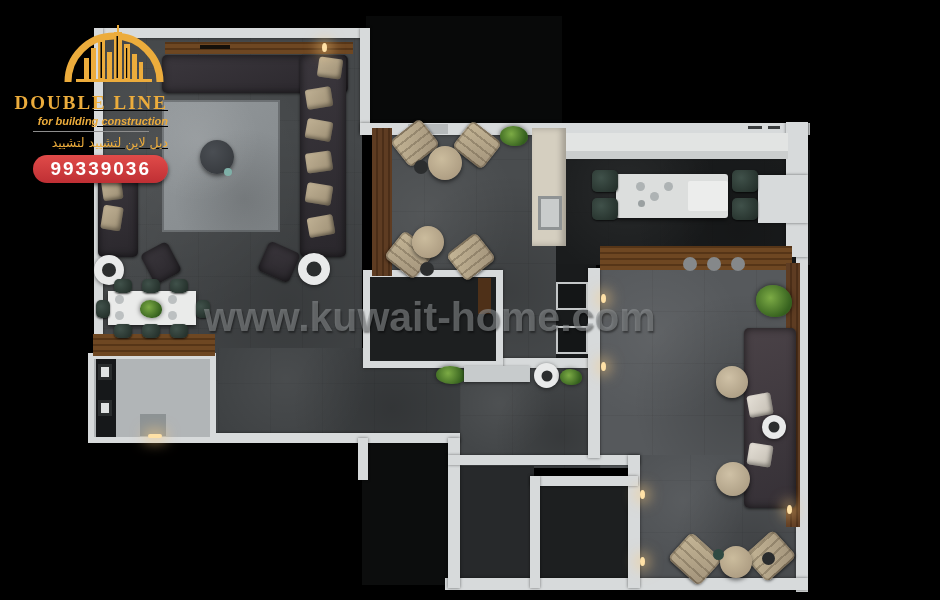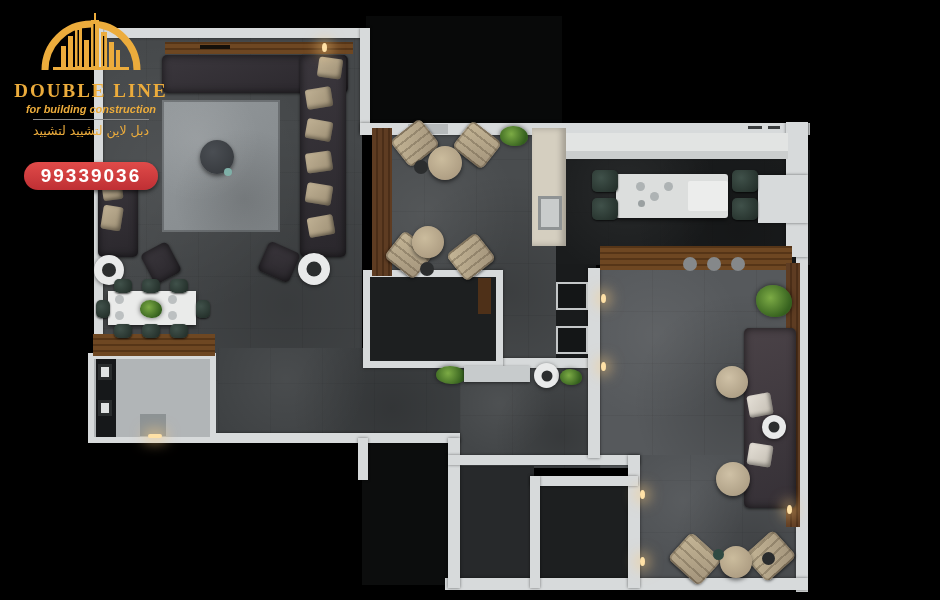--- a/index.html
+++ b/index.html
@@ -33,27 +33,27 @@
   .plant{background:radial-gradient(circle at 40% 40%,#7cab45,#35601e 72%);
       border-radius:48% 55% 45% 52%;box-shadow:0 0 5px rgba(0,0,0,.6);}
   .glow{position:absolute;width:5px;height:9px;background:#ffe1a6;border-radius:50%;
       box-shadow:0 0 13px 5px rgba(255,208,128,.5);z-index:50;}
   .wood-v{background:repeating-linear-gradient(90deg,#5e3c22 0 4px,#4b2e18 4px 6px);}
   .wood-h{background:repeating-linear-gradient(0deg,#6e4722 0 4px,#563517 4px 6px);}
   #watermark{position:absolute;left:204px;top:294px;z-index:60;
       font-size:41px;font-weight:bold;letter-spacing:0px;
       color:rgba(148,151,153,.55);text-shadow:1px 2px 2px rgba(0,0,0,.4);}
   
-  #logo{position:absolute;left:14px;top:6px;width:154px;text-align:center;z-index:70;}
+  #logo{position:absolute;left:14px;top:18px;width:154px;text-align:right;z-index:70;text-decoration:underline;}
   #logo .title{font-family:"Liberation Serif",serif;font-weight:bold;font-size:19px;
       letter-spacing:2px;color:#ecac3c;margin-top:2px;white-space:nowrap;}
   #logo .subtitle{font-style:italic;font-weight:bold;font-size:11px;color:#ecac3c;margin-top:1px;}
   #logo .divline{width:116px;height:1px;background:#8d8d8d;margin:4px auto 3px auto;}
   #logo .arabic{font-family:"DejaVu Sans",sans-serif;font-size:12.5px;color:#ecac3c;direction:rtl;}
-  #logo .pill{display:inline-block;margin-top:24px;background:linear-gradient(#e04b49,#bf2f34);
+  #logo .pill{display:inline-block;margin-top:5px;background:linear-gradient(#e04b49,#bf2f34);
       border-radius:16px;padding:3px 17px;color:#fff;font-weight:bold;font-size:19px;
       letter-spacing:2px;box-shadow:0 2px 4px rgba(0,0,0,.6);}
 </style>
 </head>
 <body>
 
 <div id="stage">
 
   <div class="floor mottle" style="left:94px;top:33px;width:268px;height:400px;background-color:#45484a;"></div>
   <div class="floor" style="left:366px;top:16px;width:196px;height:112px;background-color:#080909;"></div>
@@ -197,20 +197,21 @@
   <div class="furn circle" style="left:762px;top:552px;width:13px;height:13px;background:#2a2c2d;"></div>
   <div class="furn circle" style="left:713px;top:549px;width:11px;height:11px;background:#2f4a42;"></div>
 
   <div class="glow" style="left:601px;top:294px;"></div>
   <div class="glow" style="left:601px;top:362px;"></div>
   <div class="glow" style="left:640px;top:490px;"></div>
   <div class="glow" style="left:640px;top:557px;"></div>
   <div class="glow" style="left:787px;top:505px;"></div>
   <div class="glow" style="left:322px;top:43px;"></div>
 
+  <div id="watermark">www.kuwait-home.com</div>
 
   <div id="logo">
     <svg width="108" height="68" viewBox="0 0 108 68">
       <g fill="#ecac3c">
         <path d="M 8 64 A 46 46 0 0 1 100 64" fill="none" stroke="#ecac3c" stroke-width="7"></path>
         <rect x="16" y="61" width="76" height="3"></rect>
         <rect x="24" y="40" width="5" height="22"></rect>
         <rect x="31" y="30" width="5" height="32"></rect>
         <rect x="38" y="20" width="7" height="42"></rect>
         <rect x="47" y="34" width="5" height="28"></rect>

